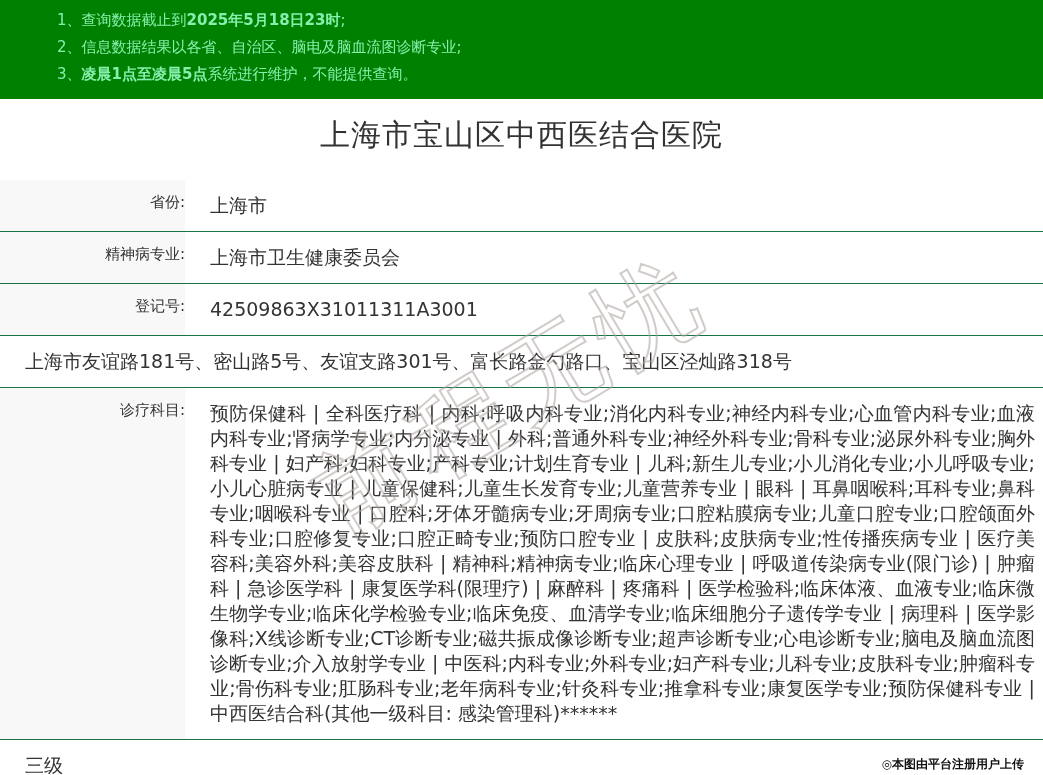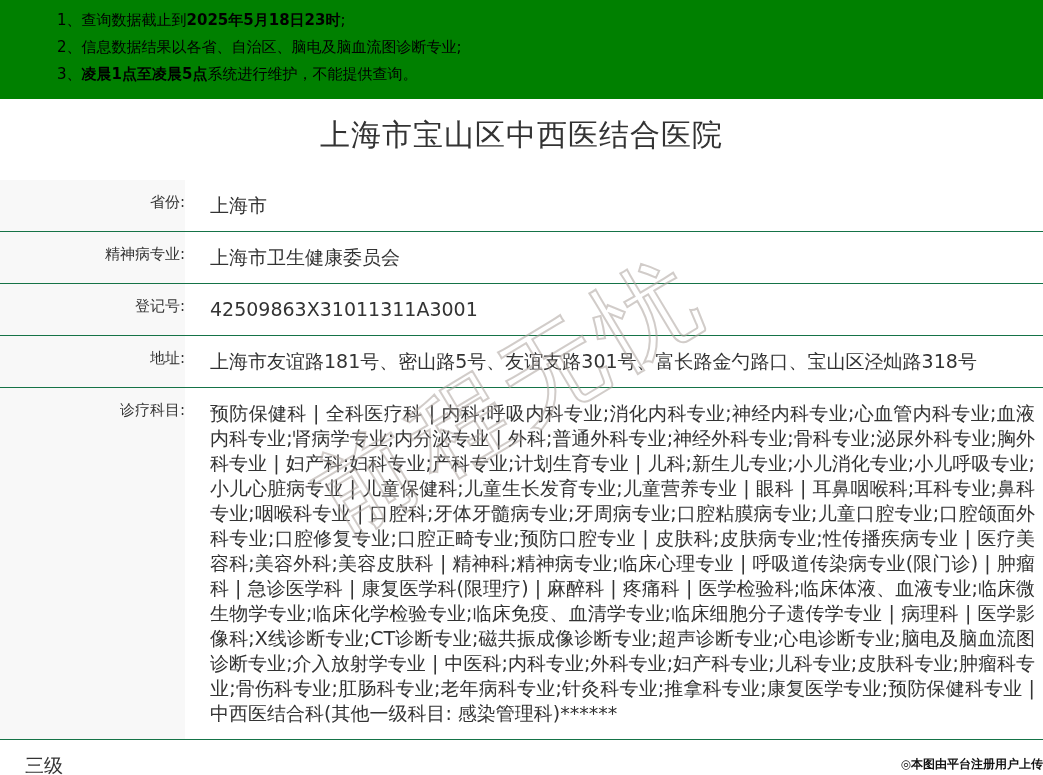--- a/index.html
+++ b/index.html
@@ -5,21 +5,21 @@
   html,body{margin:0;padding:0;}
   body{
     width:1043px;height:775px;overflow:hidden;position:relative;
     background:#ffffff;
     font-family:"DejaVu Sans","Liberation Sans",sans-serif;
     color:#333;
   }
   
   .banner{
     background:#008000;
-    color:#000000;
+    color:#86efac;
     padding:7px 10px 11px 57px;
     font-size:15px;
   }
   .notice{line-height:27px;}
   .notice b{font-weight:bold;}
 
   
   .title{
     text-align:center;
     font-size:30px;
@@ -88,21 +88,21 @@
     color:transparent;
     -webkit-text-stroke:2px rgba(172,162,156,0.55);
     transform:rotate(-31deg);
     pointer-events:none;
     z-index:5;
   }
 
   
   .upload-note{
     position:absolute;
-    right:0;
+    right:19px;
     bottom:2px;
     font-size:12px;
     font-weight:bold;
     color:#111;
     text-shadow:
       -1px -1px 0 #fff, 1px -1px 0 #fff,
       -1px  1px 0 #fff, 1px  1px 0 #fff,
       0 -1px 0 #fff, 0 1px 0 #fff,
       -1px 0 0 #fff, 1px 0 0 #fff;
     z-index:6;
@@ -126,21 +126,20 @@
   </div>
   <div class="row">
     <div class="label">精神病专业:</div>
     <div class="value">上海市卫生健康委员会</div>
   </div>
   <div class="row">
     <div class="label">登记号:</div>
     <div class="value">42509863X31011311A3001</div>
   </div>
   <div class="row">
-    <div class="label">地址:</div>
     <div class="value">上海市友谊路181号、密山路5号、友谊支路301号、富长路金勺路口、宝山区泾灿路318号</div>
   </div>
   <div class="row">
     <div class="label">诊疗科目:</div>
     <div class="value justify">预防保健科 | 全科医疗科 | 内科;呼吸内科专业;消化内科专业;神经内科专业;心血管内科专业;血液内科专业;肾病学专业;内分泌专业 | 外科;普通外科专业;神经外科专业;骨科专业;泌尿外科专业;胸外科专业 | 妇产科;妇科专业;产科专业;计划生育专业 | 儿科;新生儿专业;小儿消化专业;小儿呼吸专业;小儿心脏病专业 | 儿童保健科;儿童生长发育专业;儿童营养专业 | 眼科 | 耳鼻咽喉科;耳科专业;鼻科专业;咽喉科专业 | 口腔科;牙体牙髓病专业;牙周病专业;口腔粘膜病专业;儿童口腔专业;口腔颌面外科专业;口腔修复专业;口腔正畸专业;预防口腔专业 | 皮肤科;皮肤病专业;性传播疾病专业 | 医疗美容科;美容外科;美容皮肤科 | 精神科;精神病专业;临床心理专业 | 呼吸道传染病专业(限门诊) | 肿瘤科 | 急诊医学科 | 康复医学科(限理疗) | 麻醉科 | 疼痛科 | 医学检验科;临床体液、血液专业;临床微生物学专业;临床化学检验专业;临床免疫、血清学专业;临床细胞分子遗传学专业 | 病理科 | 医学影像科;X线诊断专业;CT诊断专业;磁共振成像诊断专业;超声诊断专业;心电诊断专业;脑电及脑血流图诊断专业;介入放射学专业 | 中医科;内科专业;外科专业;妇产科专业;儿科专业;皮肤科专业;肿瘤科专业;骨伤科专业;肛肠科专业;老年病科专业;针灸科专业;推拿科专业;康复医学专业;预防保健科专业 | 中西医结合科(其他一级科目: 感染管理科)******</div>
   </div>
   <div class="row">
     <div class="value">三级</div>
   </div>
   <div class="stub-row">

